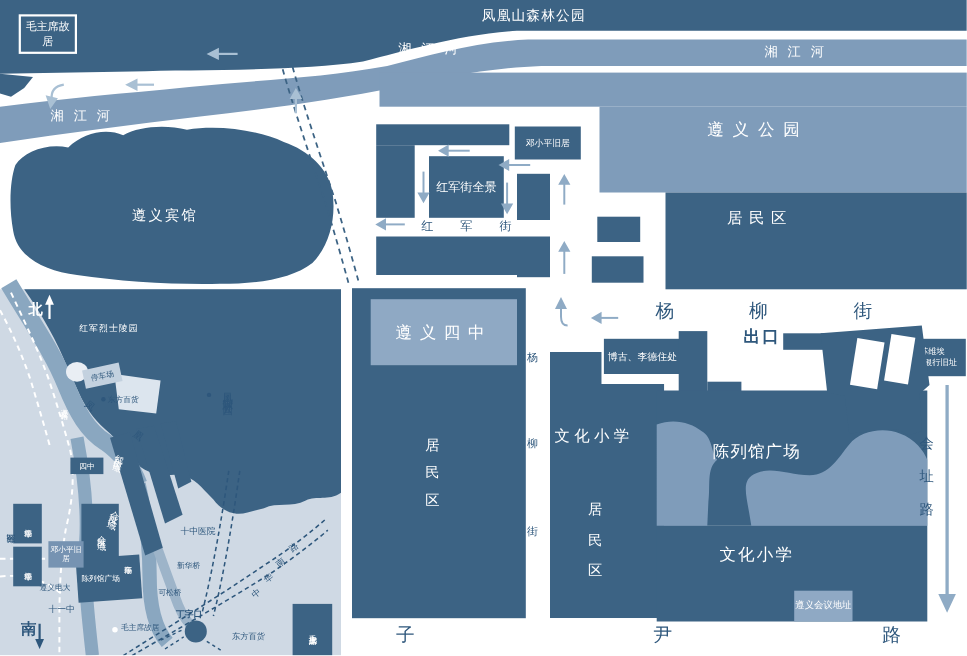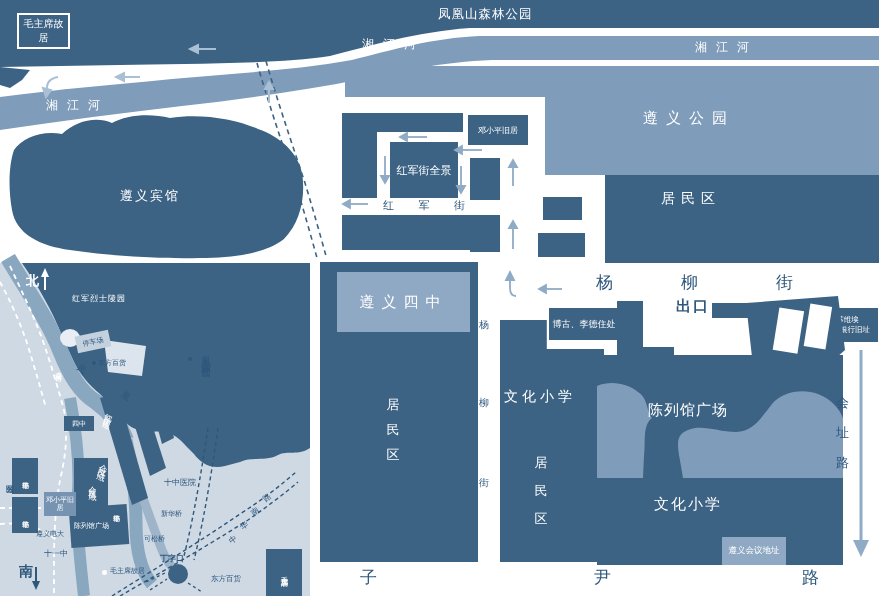--- a/index.html
+++ b/index.html
@@ -106,21 +106,21 @@
   <div class="b dark ctr wt" style="left:817px;top:308px;width:61px;height:34px;font-size:7.5px;line-height:1.35">
     <div>
       <div>苏维埃</div>
       <div>国家银行旧址</div>
     </div>
   </div>
 
 
   <div class="b dark" style="left:597px;top:355px;width:246px;height:123px"></div>
   <div class="b dark" style="left:597px;top:478px;width:246px;height:87px"></div>
-  <div class="b lightbx ctr wt nw" style="left:722px;top:537px;width:64px;height:28px;font-size:8.5px">
+  <div class="b lightbx ctr wt nw" style="left:722px;top:537px;width:53px;height:28px;font-size:8.5px">
     <span>遵义会议地址</span>
   </div>
 
   <div class="b ctr dt" style="left:76px;top:333px;width:34px;height:17px;background:#c3d1df;font-size:7px;transform:rotate(-12deg)">
     <span>停车场</span>
   </div>
   <div class="b dark ctr wt" style="left:64px;top:416px;width:30px;height:15px;font-size:7px">
     <span>四中</span>
   </div>
   <div class="b dark ctr" style="left:74px;top:458px;width:34px;height:52px">

